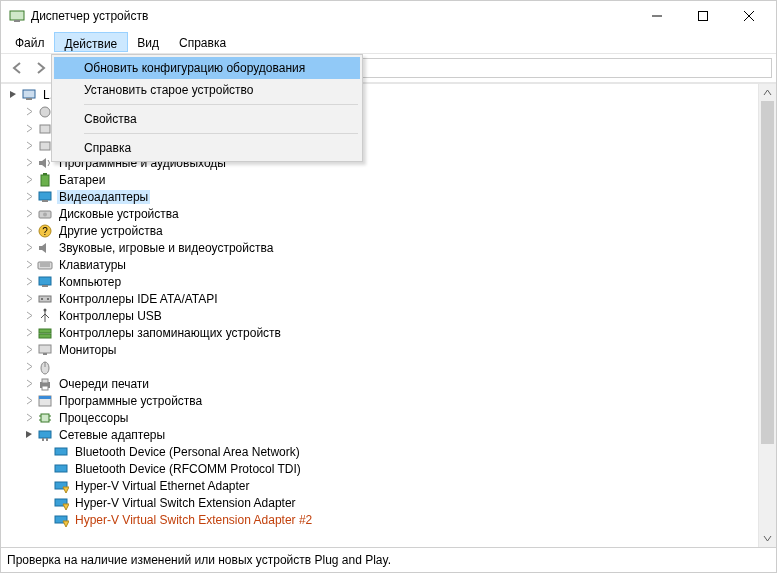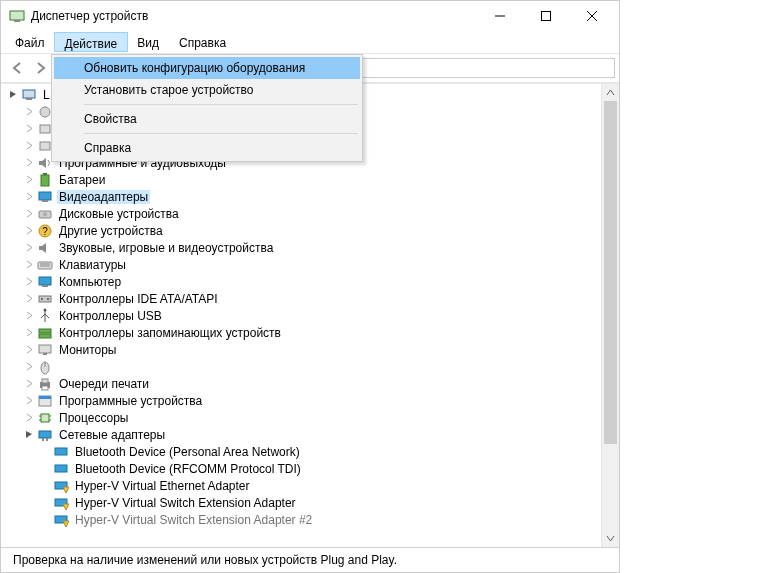--- a/index.html
+++ b/index.html
@@ -8,21 +8,21 @@
     font-family: "Segoe UI", Tahoma, sans-serif;
     font-size: 12px;
     background: #fff;
     color: #000;
     width: 777px;
     height: 573px;
     overflow: hidden;
     box-sizing: border-box;
   }
   .window {
-    width: 620px;
+    width: 777px;
     height: 573px;
     display: flex;
     flex-direction: column;
     border: 1px solid #ccc;
     box-sizing: border-box;
     position: relative;
   }
   
   .titlebar {
     height: 30px;
@@ -96,26 +96,26 @@
   .tree-row {
     height: 17px;
     display: flex;
     align-items: center;
     padding-left: 4px;
   }
   .tree-row.selected .label { background: #cce8ff; text-align: center; }
   .tree-row .expander { width: 12px; height: 12px; display:flex; align-items:center; justify-content:center; margin-right: 2px; }
   .tree-row .ticon { width: 16px; height: 16px; margin-right: 4px; display:flex; align-items:center; justify-content:center; }
   .tree-row .label { padding: 0 2px; }
-  .tree-row.clipped .label { color: #737373; }
+  .tree-row.clipped .label { color: #c2410c; }
   
   .statusbar {
     height: 20px;
     border-top: 1px solid #d0d0d0;
-    padding: 2px 12px;
+    padding: 2px 6px;
     font-size: 12px;
     display:flex; align-items:center;
   }
   
   .dropdown {
     position: absolute;
     left: 50px; top: 53px;
     width: 306px;
     background: #f2f2f2;
     border: 1px solid #ccc;

